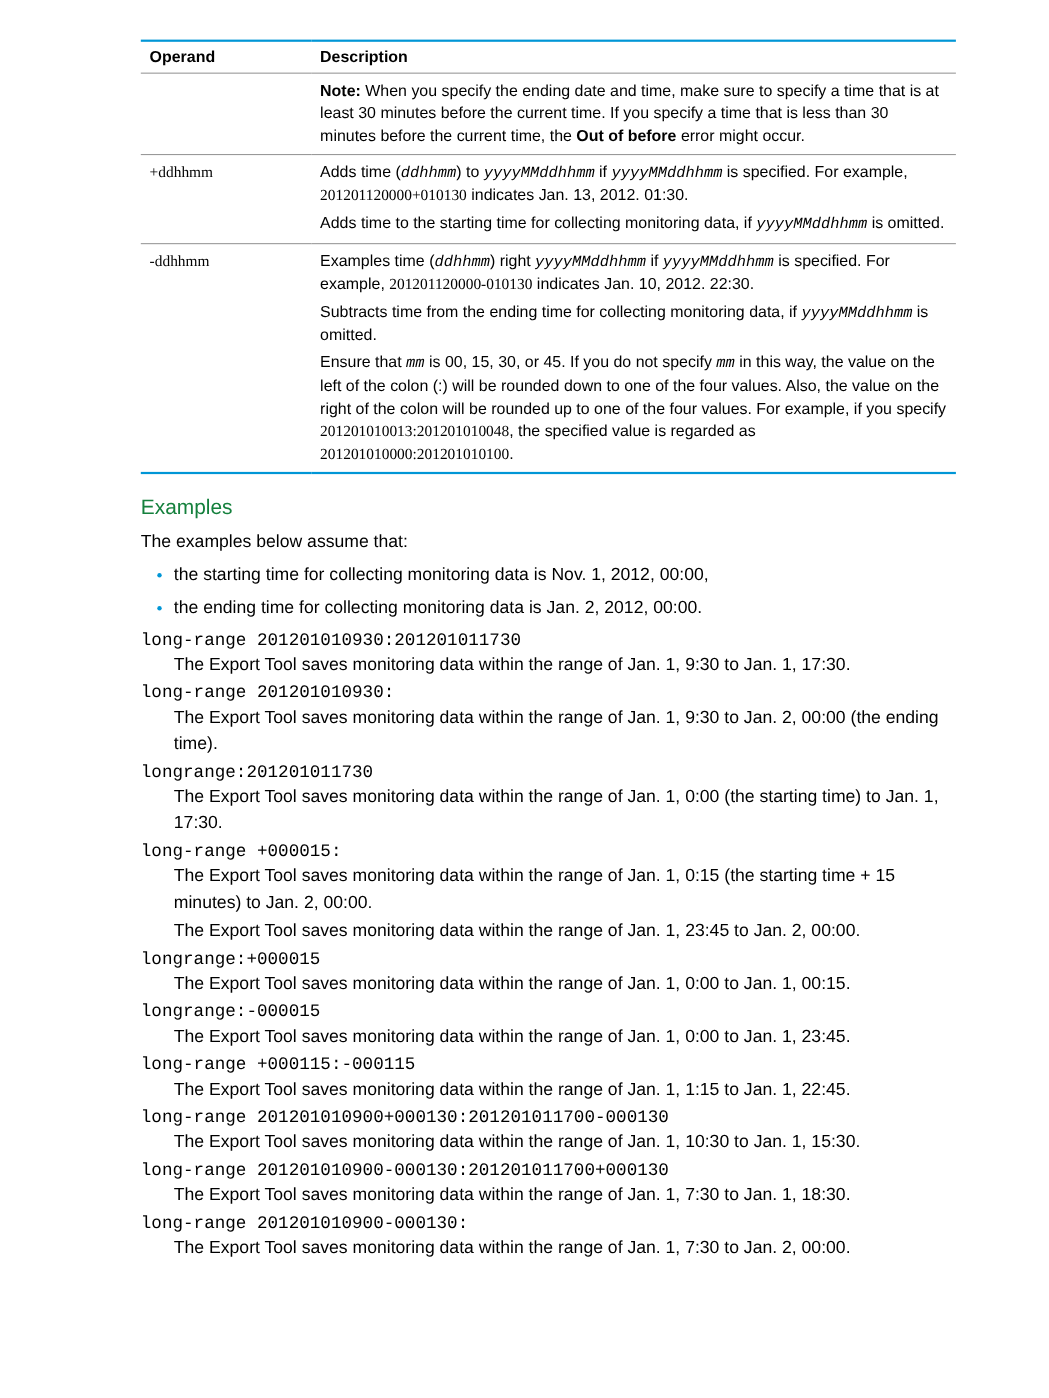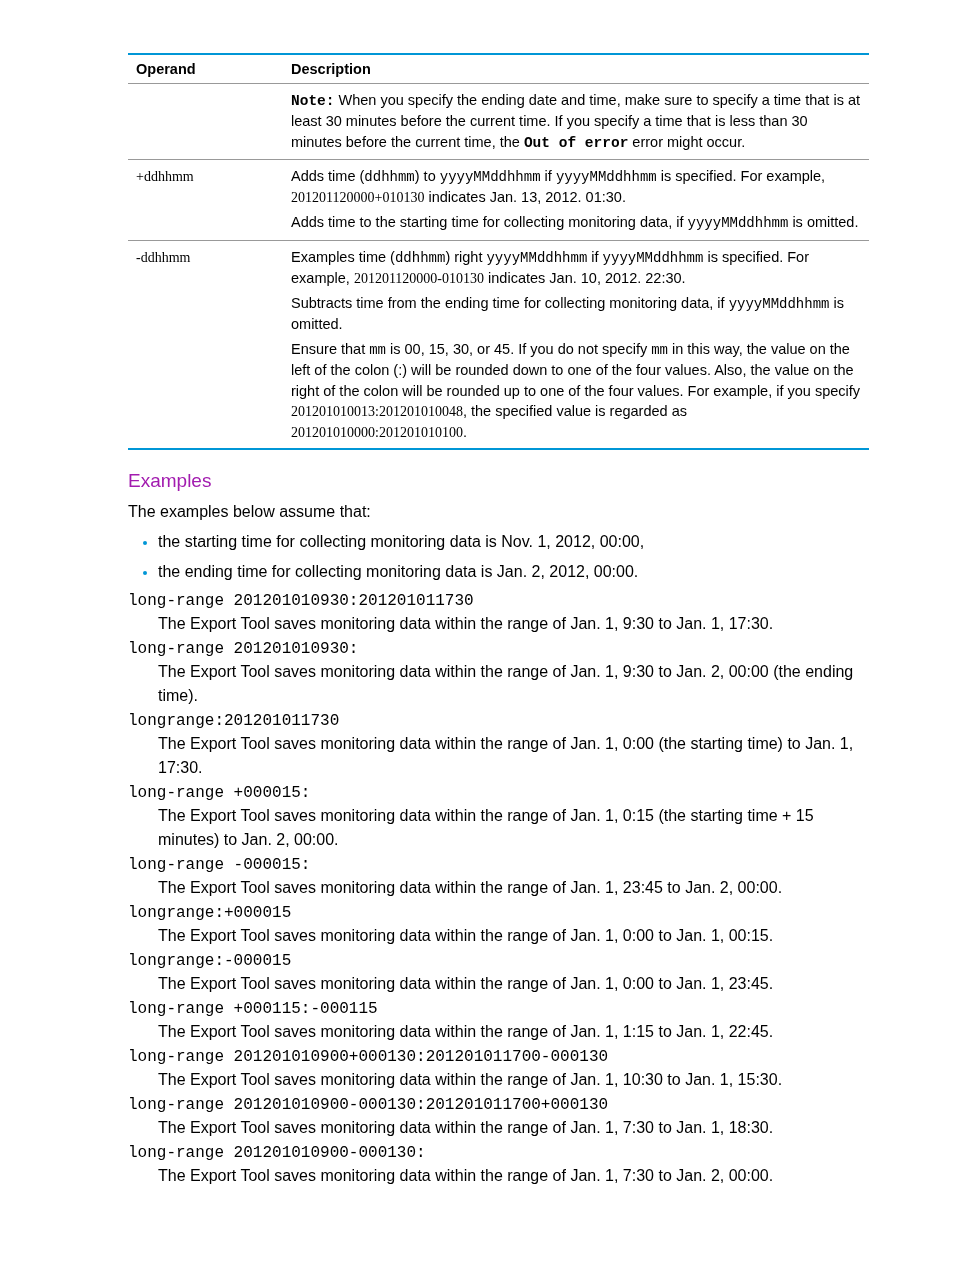--- a/index.html
+++ b/index.html
@@ -6,21 +6,21 @@
   body {
     margin: 0;
     padding: 0;
     font-family: 'Segoe UI', 'Helvetica Neue', Arial, sans-serif;
     font-weight: 300;
     background: #fff;
     color: #000;
     width: 954px;
   }
   .page {
-    padding: 53px 85px 40px 128px;
+    padding: 36px 85px 40px 128px;
   }
   table {
     border-collapse: collapse;
     width: 100%;
     font-size: 14.5px;
     table-layout: fixed;
   }
   th {
     text-align: left;
     font-weight: 600;
@@ -31,26 +31,26 @@
   }
   td {
     border-bottom: 1px solid #999;
     padding: 6px 8px;
     vertical-align: top;
     line-height: 1.4;
   }
   tr:last-child td { border-bottom: 2px solid #0096d6; }
   th.op, td.op { width: 155px; }
   .mono { font-family: Liberation Serif, serif; font-size: 14px; }
-  .monoit { font-family: 'Courier New', monospace; font-size: 14px; }
-  b { font-weight: 600; font-family: Liberation Mono, monospace; }
+  .monoit { font-family: 'Courier New', monospace; font-style: italic; font-size: 14px; }
+  b { font-weight: 600; }
   .para { margin-top: 4px; }
   .para:first-child { margin-top: 0; }
   h3 {
-    color: #a21caf;
+    color: #15803d;
     font-weight: 400;
     font-size: 19px;
     margin: 20px 0 8px 0;
   }
   .body-text {
     font-size: 16px;
     line-height: 1.5;
     margin: 4px 0;
   }
   ul { margin: 4px 0 8px 0; padding-left: 30px; }
@@ -68,21 +68,21 @@
     <thead>
       <tr>
         <th class="op">Operand</th>
         <th>Description</th>
       </tr>
     </thead>
     <tbody id="tbody">
         <tr>
           <td class="op"></td>
           <td>
-            <div class="para"><b>Note:</b><span> When you specify the ending date and time, make sure to specify a time that is at least 30 minutes before the current time. If you specify a time that is less than 30 minutes before the current time, the </span><b>Out of error</b><span> error might occur.</span></div>
+            <div class="para"><b>Note:</b><span> When you specify the ending date and time, make sure to specify a time that is at least 30 minutes before the current time. If you specify a time that is less than 30 minutes before the current time, the </span><b>Out of before</b><span> error might occur.</span></div>
           </td>
         </tr>
         <tr>
           <td class="op"><span class="mono">+ddhhmm</span></td>
           <td>
             <div class="para"><span>Adds time (</span><span class="monoit">ddhhmm</span><span>) to </span><span class="monoit">yyyyMMddhhmm</span><span> if </span><span class="monoit">yyyyMMddhhmm</span><span> is specified. For example, </span><span class="mono">201201120000+010130</span><span> indicates Jan. 13, 2012. 01:30.</span></div>
             <div class="para"><span>Adds time to the starting time for collecting monitoring data, if </span><span class="monoit">yyyyMMddhhmm</span><span> is omitted.</span></div>
           </td>
         </tr>
         <tr>
@@ -104,21 +104,20 @@
     </ul>
   <div id="ex-list">
       <div class="cmd">long-range 201201010930:201201011730</div>
       <div class="desc">The Export Tool saves monitoring data within the range of Jan. 1, 9:30 to Jan. 1, 17:30.</div>
       <div class="cmd">long-range 201201010930:</div>
       <div class="desc">The Export Tool saves monitoring data within the range of Jan. 1, 9:30 to Jan. 2, 00:00 (the ending time).</div>
       <div class="cmd">longrange:201201011730</div>
       <div class="desc">The Export Tool saves monitoring data within the range of Jan. 1, 0:00 (the starting time) to Jan. 1, 17:30.</div>
       <div class="cmd">long-range +000015:</div>
       <div class="desc">The Export Tool saves monitoring data within the range of Jan. 1, 0:15 (the starting time + 15 minutes) to Jan. 2, 00:00.</div>
-      <div class="cmd">long-range -000015:</div>
       <div class="desc">The Export Tool saves monitoring data within the range of Jan. 1, 23:45 to Jan. 2, 00:00.</div>
       <div class="cmd">longrange:+000015</div>
       <div class="desc">The Export Tool saves monitoring data within the range of Jan. 1, 0:00 to Jan. 1, 00:15.</div>
       <div class="cmd">longrange:-000015</div>
       <div class="desc">The Export Tool saves monitoring data within the range of Jan. 1, 0:00 to Jan. 1, 23:45.</div>
       <div class="cmd">long-range +000115:-000115</div>
       <div class="desc">The Export Tool saves monitoring data within the range of Jan. 1, 1:15 to Jan. 1, 22:45.</div>
       <div class="cmd">long-range 201201010900+000130:201201011700-000130</div>
       <div class="desc">The Export Tool saves monitoring data within the range of Jan. 1, 10:30 to Jan. 1, 15:30.</div>
       <div class="cmd">long-range 201201010900-000130:201201011700+000130</div>

